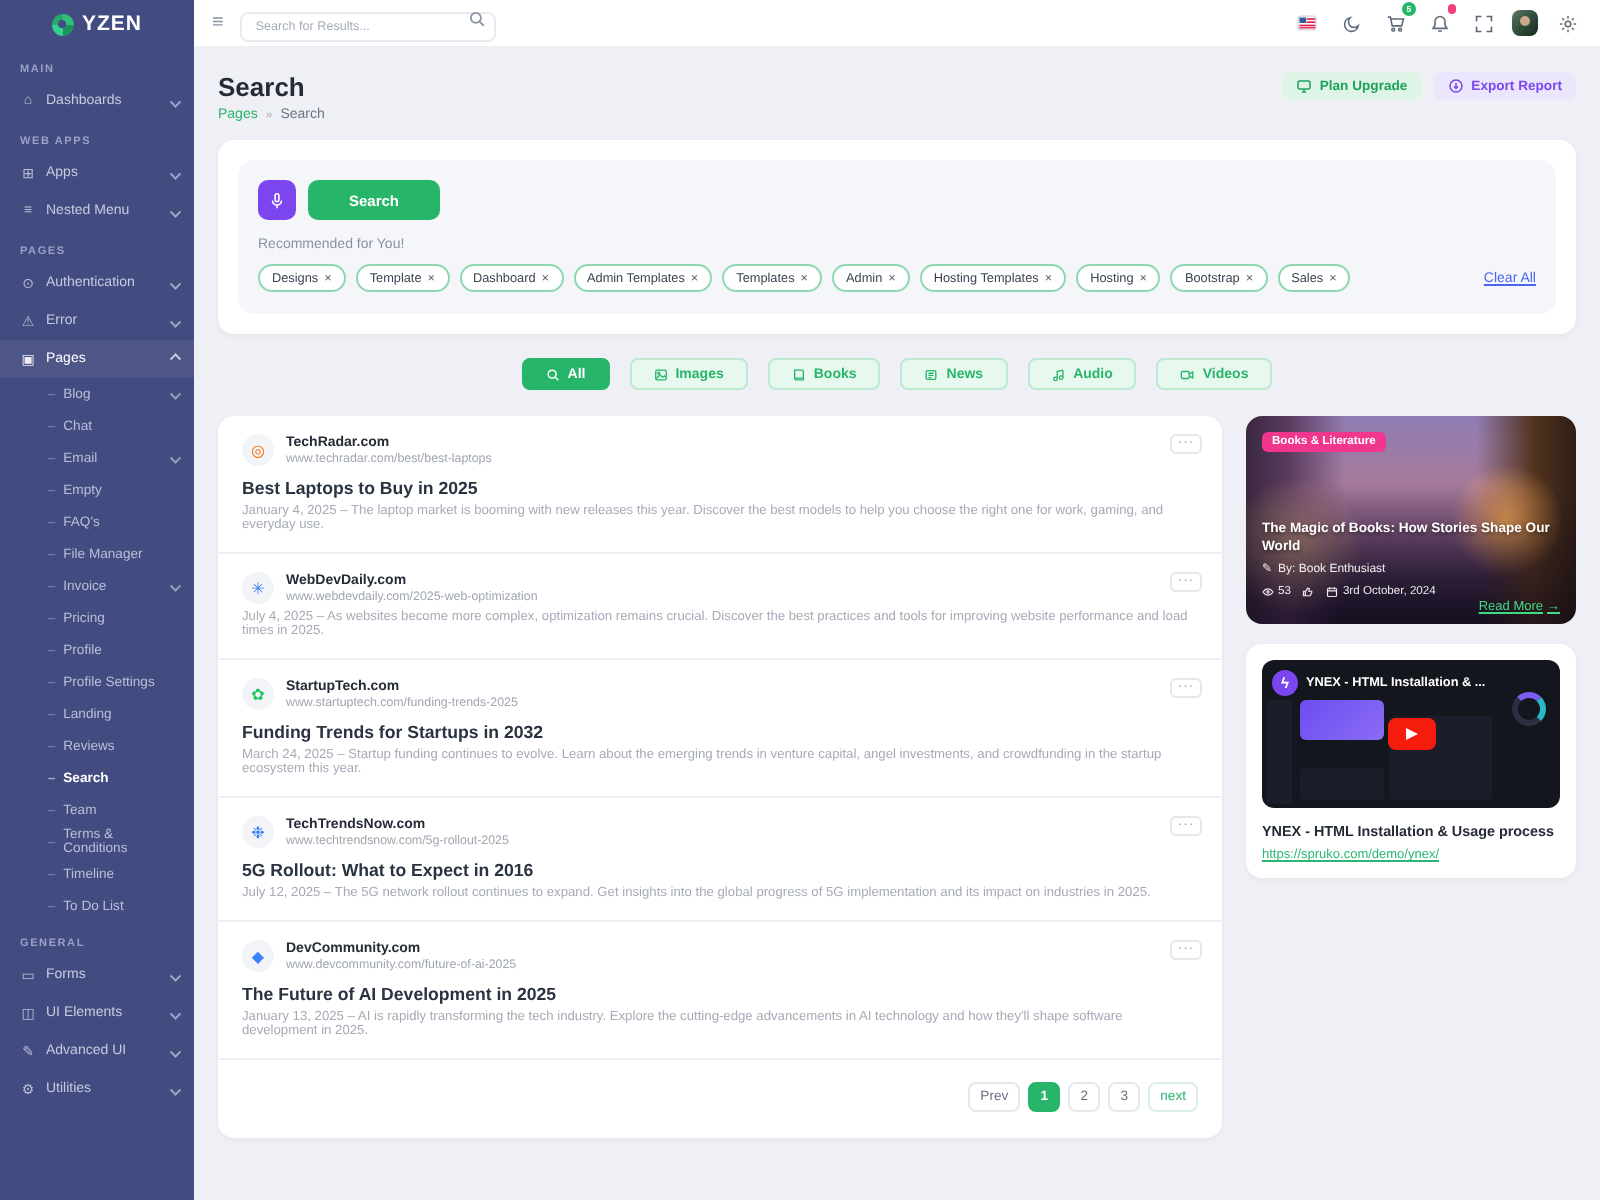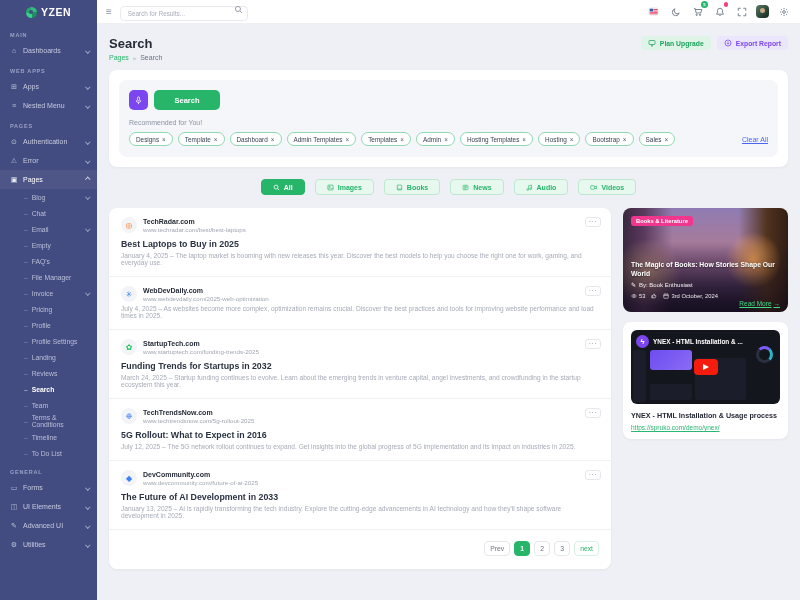--- a/index.html
+++ b/index.html
@@ -493,21 +493,21 @@
       </article>
 
       <article class="result">
         <div class="result-head">
           <span class="favicon fv-blue">◆</span>
           <span>
             <div class="site-name">DevCommunity.com</div>
             <div class="site-url">www.devcommunity.com/future-of-ai-2025</div>
           </span>
         </div>
-        <div class="result-title">The Future of AI Development in 2033</div>
+        <div class="result-title">The Future of AI Development in 2025</div>
         <div class="result-desc">January 13, 2025 – AI is rapidly transforming the tech industry. Explore the cutting-edge advancements in AI technology and how they'll shape software development in 2025.</div>
         <span class="more-btn">···</span>
       </article>
 
       <div class="pagination">
         <button class="page-btn">Prev</button>
         <button class="page-btn active">1</button>
         <button class="page-btn">2</button>
         <button class="page-btn">3</button>
         <button class="page-btn next">next</button>

